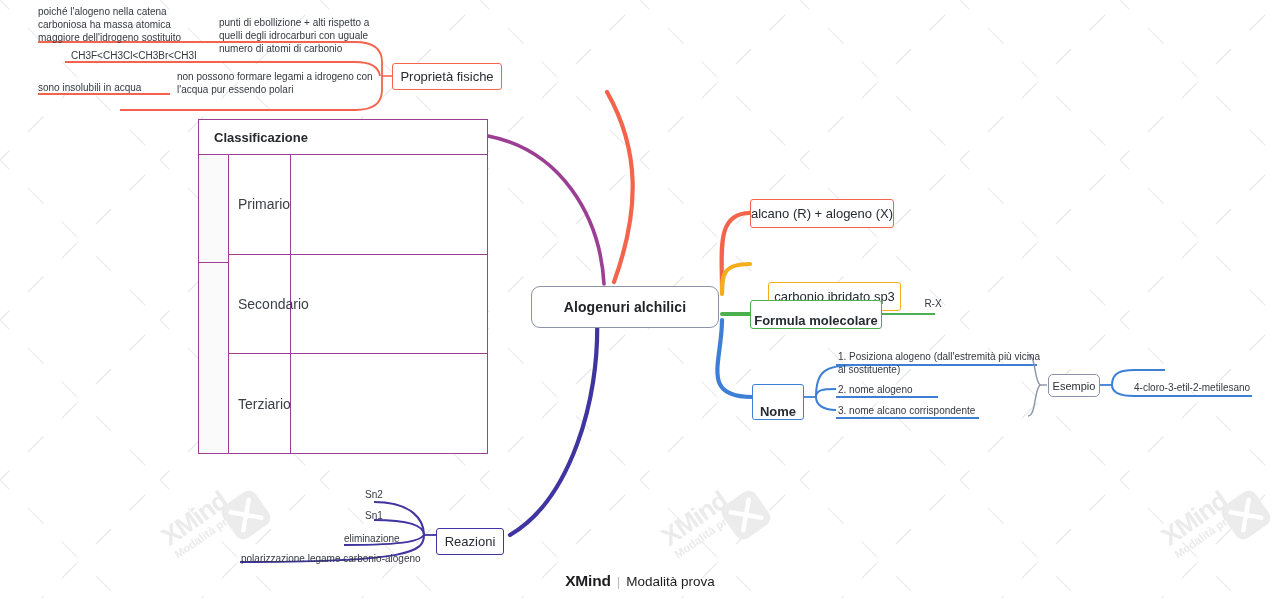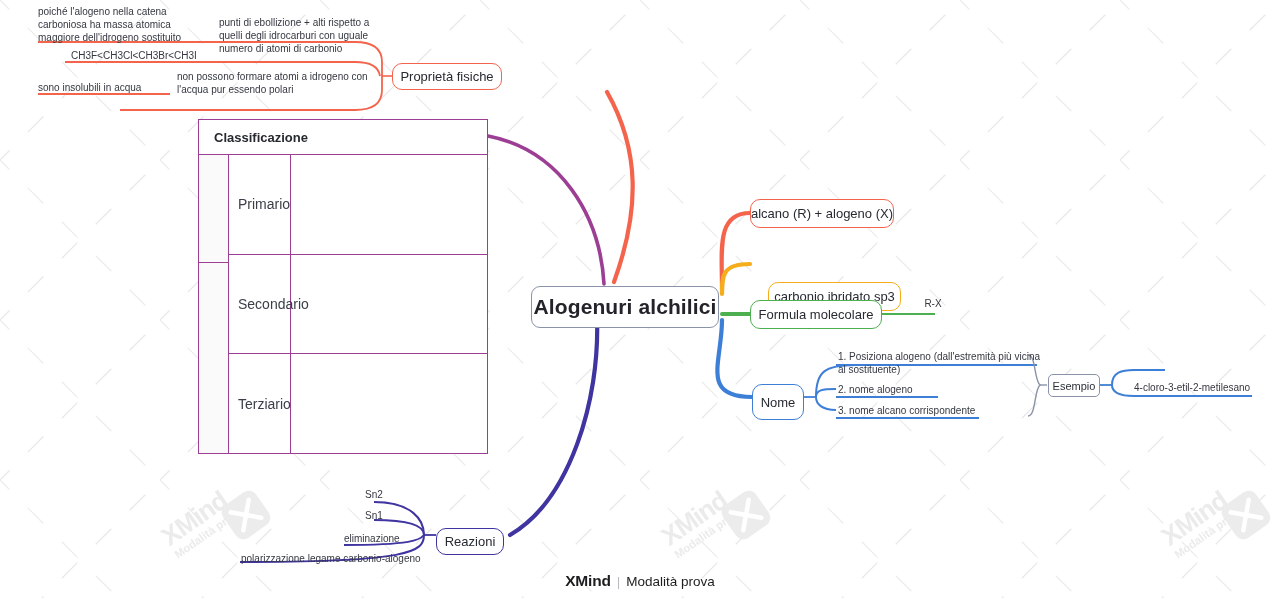--- a/index.html
+++ b/index.html
@@ -31,35 +31,35 @@
     box-sizing: border-box;
     background: #ffffff;
     display: flex;
     align-items: center;
     justify-content: center;
     white-space: nowrap;
   }
   .node-central {
     border: 1.6px solid #8a93a8;
     border-radius: 9px;
-    font-size: 21px;
+    font-size: 14px;
     font-weight: bold;
     color: #222429;
     letter-spacing: .1px;
     padding: 0 16px;
   }
   .node-main {
     border-width: 1.8px;
     border-style: solid;
-    border-radius: 10px;
+    border-radius: 3px;
     font-size: 13px;
     color: #262a31;
     padding: 0 11px;
   }
-  .node-main.bold { font-weight: normal; }
+  .node-main.bold { font-weight: bold; align-items: flex-end; }
   .node-sub {
     border-width: 1.4px;
     border-style: solid;
     border-radius: 5px;
     font-size: 11px;
     color: #2b2f36;
     padding: 0 8px;
   }
   .leaf {
     position: absolute;
@@ -265,21 +265,21 @@
   <div class="leaf" style="left:38px; top:5px; width:150px;">poiché l'alogeno nella catena
 carboniosa ha massa atomica
 maggiore dell'idrogeno sostituito</div>
 
   <div class="leaf" style="left:219px; top:16px; width:170px;">punti di ebollizione + alti rispetto a
 quelli degli idrocarburi con uguale
 numero di atomi di carbonio</div>
 
   <div class="leaf" style="left:71px; top:49px; width:160px;">CH3F&lt;CH3Cl&lt;CH3Br&lt;CH3I</div>
 
-  <div class="leaf" style="left:177px; top:70px; width:215px;">non possono formare atomi a idrogeno con
+  <div class="leaf" style="left:177px; top:70px; width:215px;">non possono formare legami a idrogeno con
 l'acqua pur essendo polari</div>
 
   <div class="leaf" style="left:38px; top:81px; width:140px;">sono insolubili in acqua</div>
 
   <div id="classif-table" style="left:198px; top:119px; width:290px; height:335px;">
     <div id="classif-head" style="height:35px;">
       <span>Classificazione</span>
     </div>
     <div id="classif-body">
       <div id="classif-spine">

